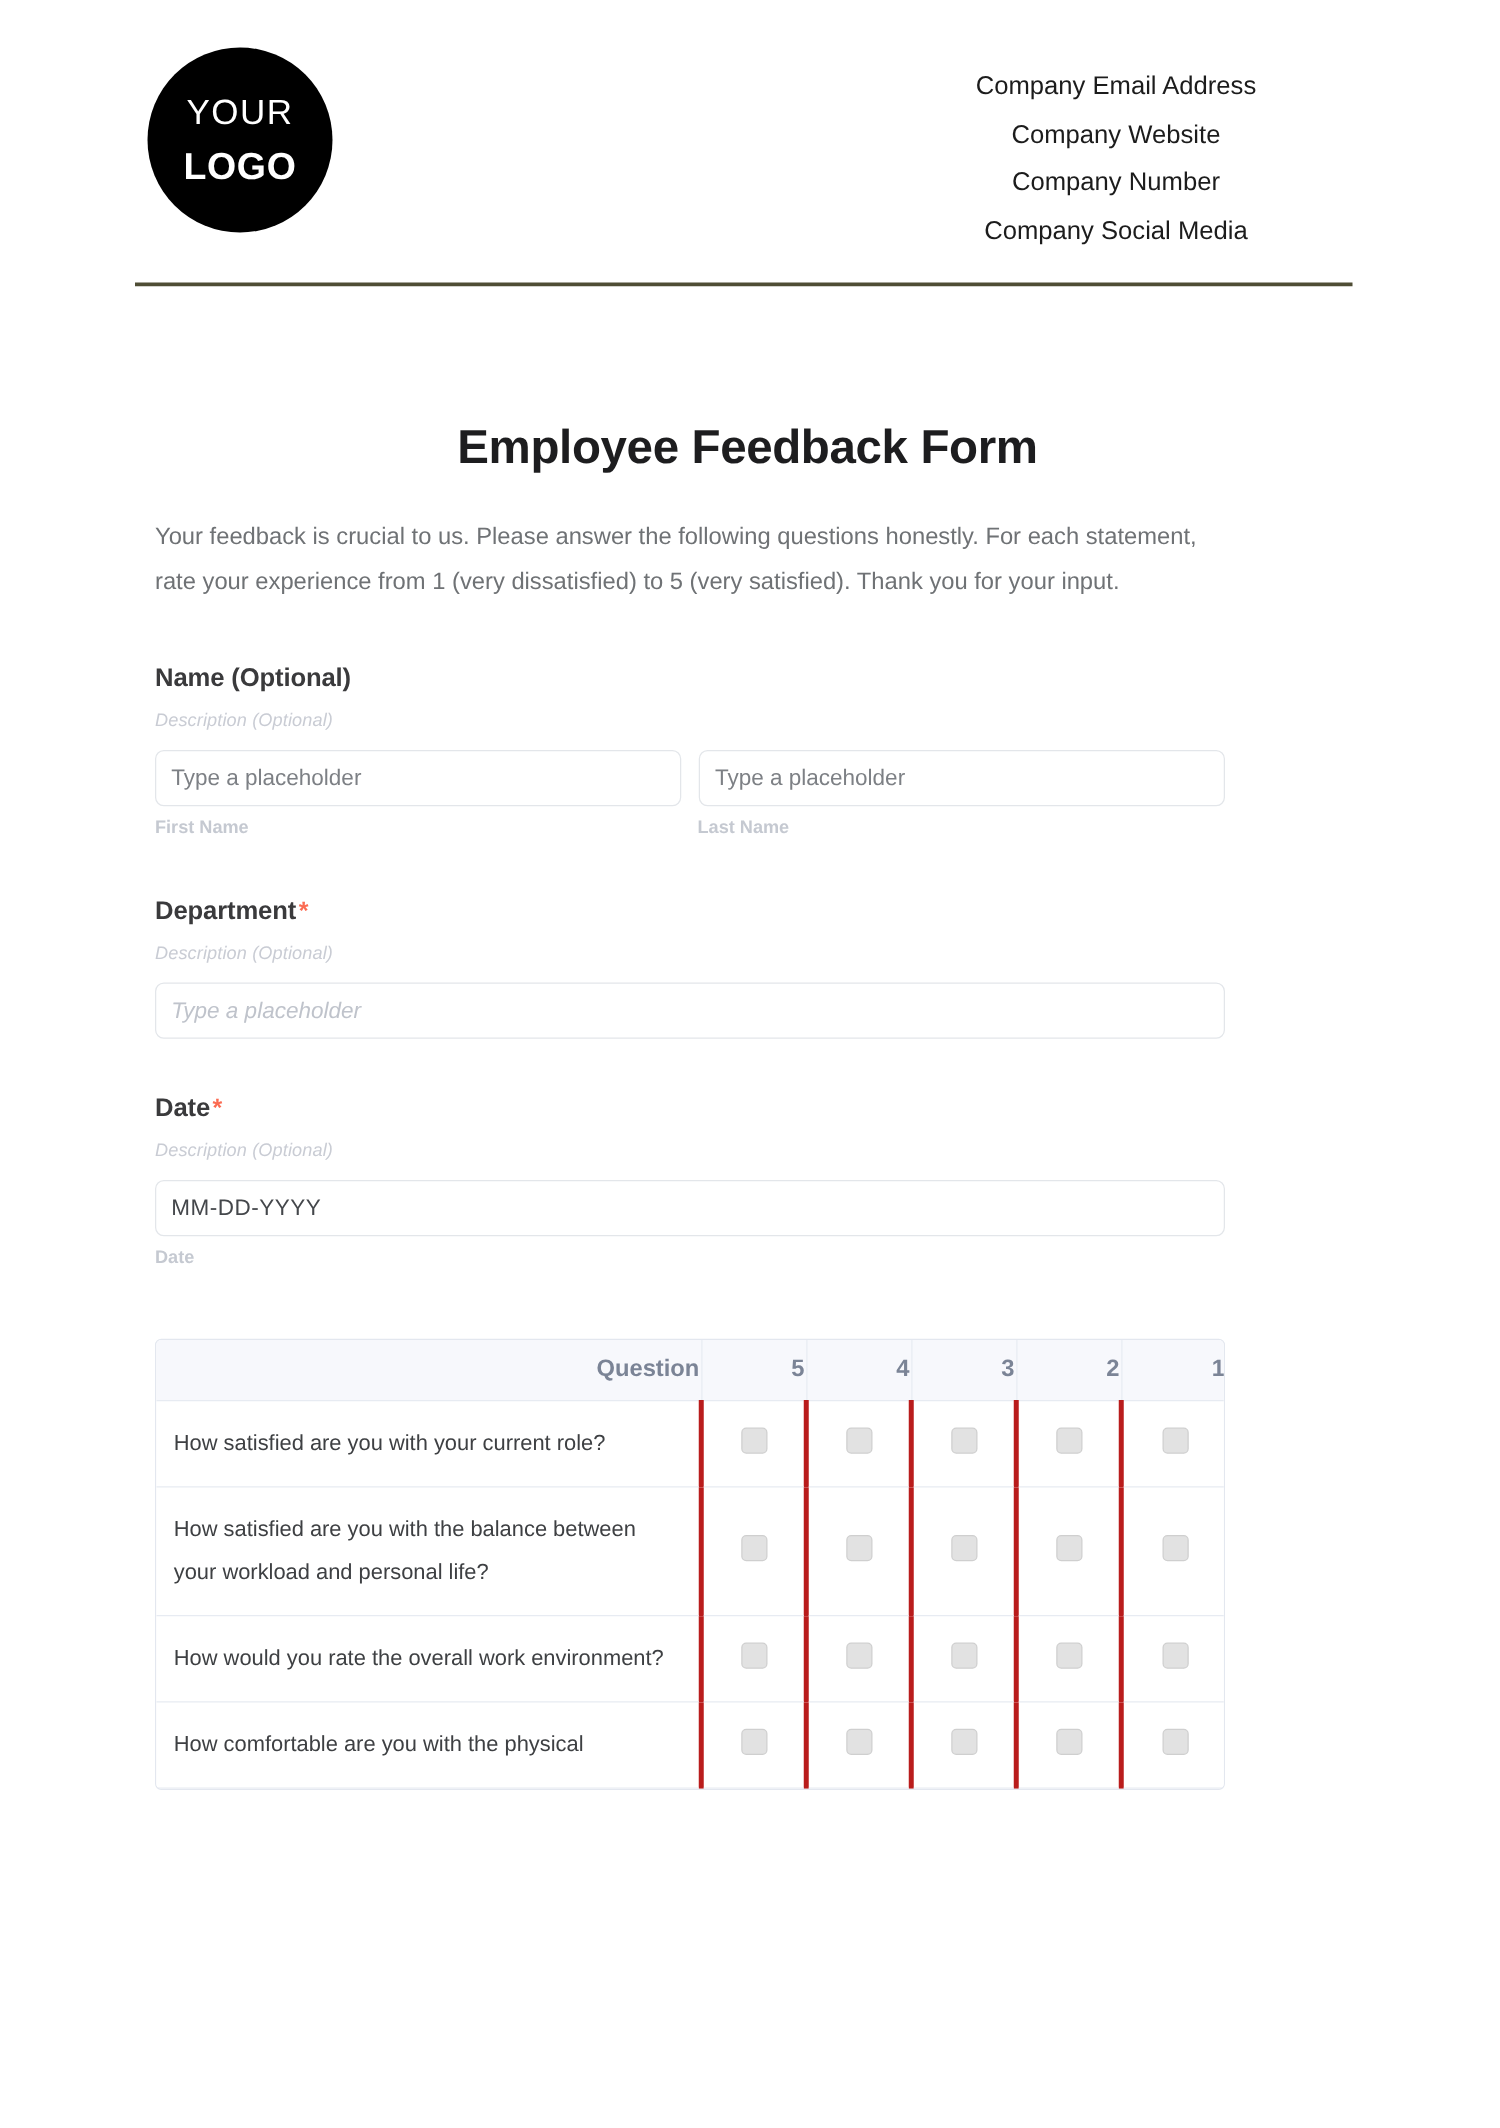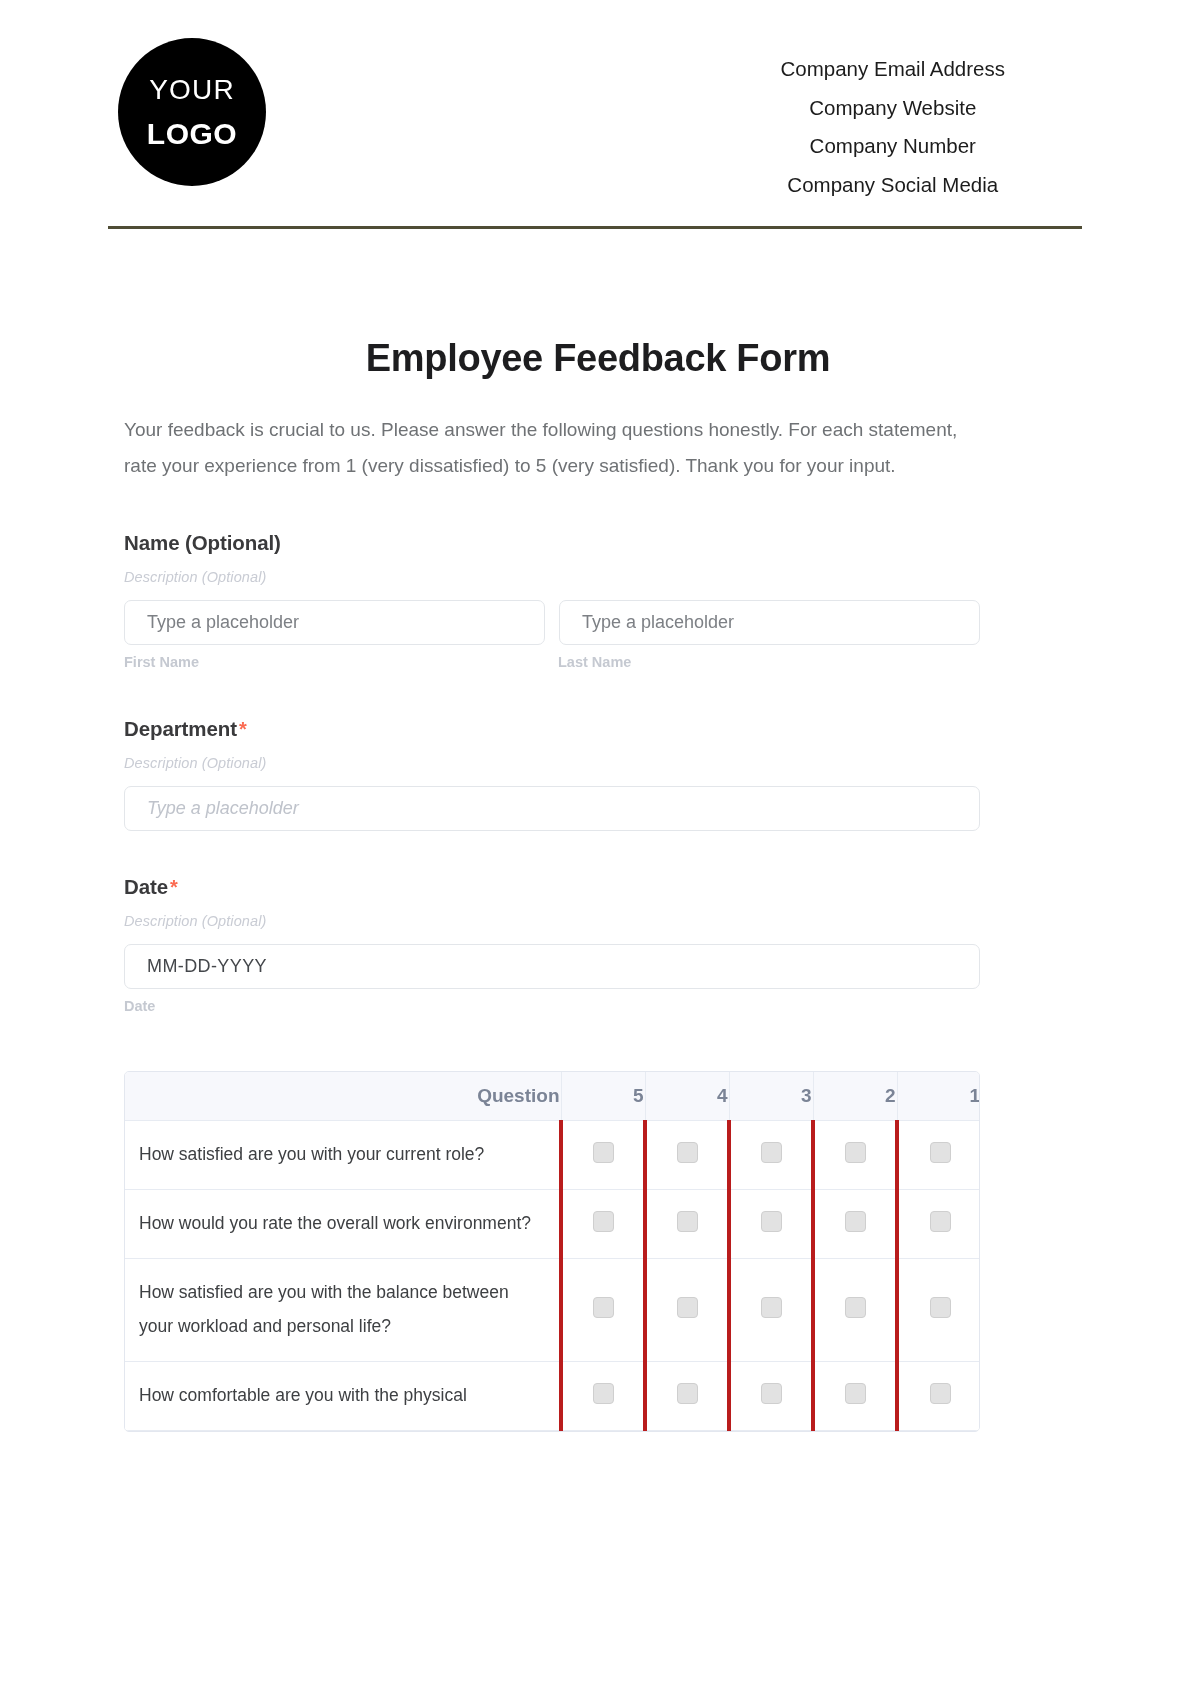--- a/index.html
+++ b/index.html
@@ -120,21 +120,21 @@
     margin-top: 15px;
   }
   .input-box {
     flex: 1 1 0;
     height: 45px;
     border: 1px solid #e3e6ea;
     border-radius: 7px;
     background: #ffffff;
     display: flex;
     align-items: center;
-    padding: 0 22px;
+    padding: 0 12px;
     font-size: 18px;
     color: #7d8085;
   }
   .input-box.italic { font-style: italic; color: #bfc3cb; }
   .input-box.date-val { color: #44474b; letter-spacing: 0.4px; }
 
   .sub-row {
     display: flex;
     gap: 12px;
     margin-top: 9px;
@@ -280,29 +280,29 @@
       <tbody>
         <tr>
           <td class="q-cell">How satisfied are you with your current role?</td>
           <td class="c-cell"><span class="chk"></span></td>
           <td class="c-cell"><span class="chk"></span></td>
           <td class="c-cell"><span class="chk"></span></td>
           <td class="c-cell"><span class="chk"></span></td>
           <td class="c-cell"><span class="chk"></span></td>
         </tr>
         <tr>
+          <td class="q-cell">How satisfied are you with the balance between your workload and personal life?</td>
+          <td class="c-cell"><span class="chk"></span></td>
+          <td class="c-cell"><span class="chk"></span></td>
+          <td class="c-cell"><span class="chk"></span></td>
+          <td class="c-cell"><span class="chk"></span></td>
+          <td class="c-cell"><span class="chk"></span></td>
+        </tr>
+        <tr>
           <td class="q-cell">How would you rate the overall work environment?</td>
-          <td class="c-cell"><span class="chk"></span></td>
-          <td class="c-cell"><span class="chk"></span></td>
-          <td class="c-cell"><span class="chk"></span></td>
-          <td class="c-cell"><span class="chk"></span></td>
-          <td class="c-cell"><span class="chk"></span></td>
-        </tr>
-        <tr>
-          <td class="q-cell">How satisfied are you with the balance between your workload and personal life?</td>
           <td class="c-cell"><span class="chk"></span></td>
           <td class="c-cell"><span class="chk"></span></td>
           <td class="c-cell"><span class="chk"></span></td>
           <td class="c-cell"><span class="chk"></span></td>
           <td class="c-cell"><span class="chk"></span></td>
         </tr>
         <tr>
           <td class="q-cell">How comfortable are you with the physical</td>
           <td class="c-cell"><span class="chk"></span></td>
           <td class="c-cell"><span class="chk"></span></td>

